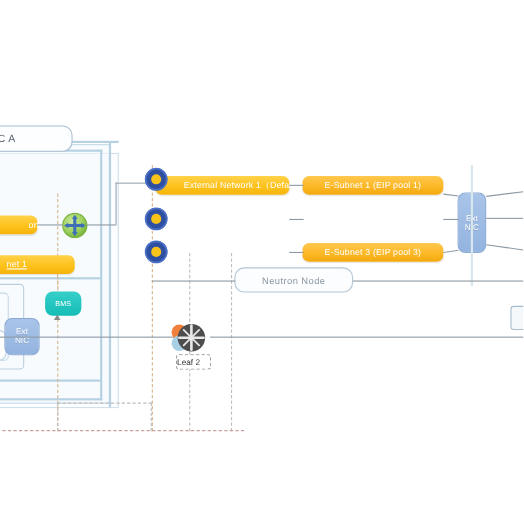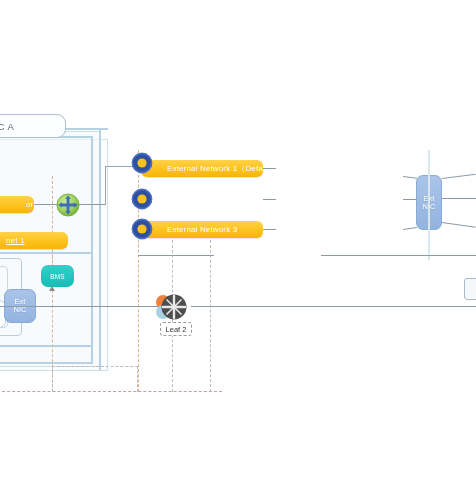--- a/index.html
+++ b/index.html
@@ -117,21 +117,20 @@
     white-space: nowrap;
   }
 
   
   .leaf-label {
     border: 1px dashed #9b9b9b;
     border-radius: 3px;
     background: #ffffff;
     display: flex;
     align-items: center;
-    justify-content: center;
     font-size: 7.5px;
     color: #333;
   }
 
   
   .line-h { background: #8d9aa5; height: 1px; }
   .line-blue-h { background: #b6d2e2; height: 2px; }
   .line-blue-v { background: #b6d2e2; width: 2px; }
   .line-gray-h { background: #9aa6b1; height: 1.2px; }
   .line-gray-v { background: #9aa6b1; width: 1.2px; }
@@ -244,50 +243,56 @@
   </div>
 
   <div class="abs icon-ring" style="left:131px; top:188px; width:22px; height:22px;">
     <svg width="22" height="22" viewBox="0 0 22 22">
       <circle cx="11" cy="11" r="10" fill="#2f4fa0"></circle>
       <circle cx="11" cy="11" r="9.6" fill="none" stroke="#4a6fc4" stroke-width="1.6"></circle>
       <circle cx="11" cy="11" r="4.6" fill="#f7c21a"></circle>
     </svg>
   </div>
 
-  <div class="abs pill pill-yellow pill-left" style="left:141px; top:221px; width:122px; height:17px;">
-    <span>External Network 3</span>
-  </div>
   <div class="abs icon-ring" style="left:131px; top:218px; width:22px; height:22px;">
     <svg width="22" height="22" viewBox="0 0 22 22">
       <circle cx="11" cy="11" r="10" fill="#2f4fa0"></circle>
       <circle cx="11" cy="11" r="9.6" fill="none" stroke="#4a6fc4" stroke-width="1.6"></circle>
       <circle cx="11" cy="11" r="4.6" fill="#f7c21a"></circle>
     </svg>
   </div>
 
+  <div class="abs pill pill-orange" style="left:275px; top:160px; width:128px; height:17px;">
+    <span>E-Subnet 1 (EIP pool 1)</span>
+  </div>
+  <div class="abs pill pill-orange" style="left:275px; top:221px; width:128px; height:17px;">
+    <span>E-Subnet 3 (EIP pool 3)</span>
+  </div>
 
   <div class="abs line-h" style="left:263px; top:168px; width:13px;"></div>
   <div class="abs line-h" style="left:263px; top:199px; width:13px;"></div>
   <div class="abs line-h" style="left:263px; top:229px; width:13px;"></div>
 
   <div class="abs nic-box" style="left:416px; top:175px; width:26px; height:55px;">
     <span>Ext</span>
     <span>NIC</span>
   </div>
 
   <div class="abs line-h" style="left:403px; top:176px; width:14px; transform:rotate(7deg); transform-origin:left center;"></div>
   <div class="abs line-h" style="left:403px; top:199px; width:14px;"></div>
   <div class="abs line-h" style="left:403px; top:229px; width:14px; transform:rotate(-8deg); transform-origin:left center;"></div>
   <div class="abs line-h" style="left:442px; top:178px; width:34px; transform:rotate(-7deg); transform-origin:left center;"></div>
   <div class="abs line-h" style="left:442px; top:198px; width:34px;"></div>
   <div class="abs line-h" style="left:442px; top:222px; width:34px; transform:rotate(8deg); transform-origin:left center;"></div>
 
   <div class="abs line-blue-v" style="left:428px; top:150px; height:110px; background:#d8e6ee;"></div>
 
+  <div class="abs node-box" style="left:213px; top:243px; width:108px; height:23px;">
+    <span>Neutron Node</span>
+  </div>
   <div class="abs line-h" style="left:138px; top:255px; width:76px;"></div>
   <div class="abs line-h" style="left:321px; top:255px; width:155px;"></div>
 
   <div class="abs" style="left:152px; top:293px; width:40px; height:28px;">
     <svg width="40" height="28" viewBox="0 0 40 28">
       <circle cx="11" cy="9" r="7" fill="#f0803c"></circle>
       <circle cx="11" cy="19" r="7" fill="#a8cfe4"></circle>
       <circle cx="22" cy="14" r="12.5" fill="#4d4d4d"></circle>
       <g stroke="#e8e8e8" stroke-width="2.4" stroke-linecap="round">
         <line x1="22" y1="3" x2="22" y2="25"></line>

